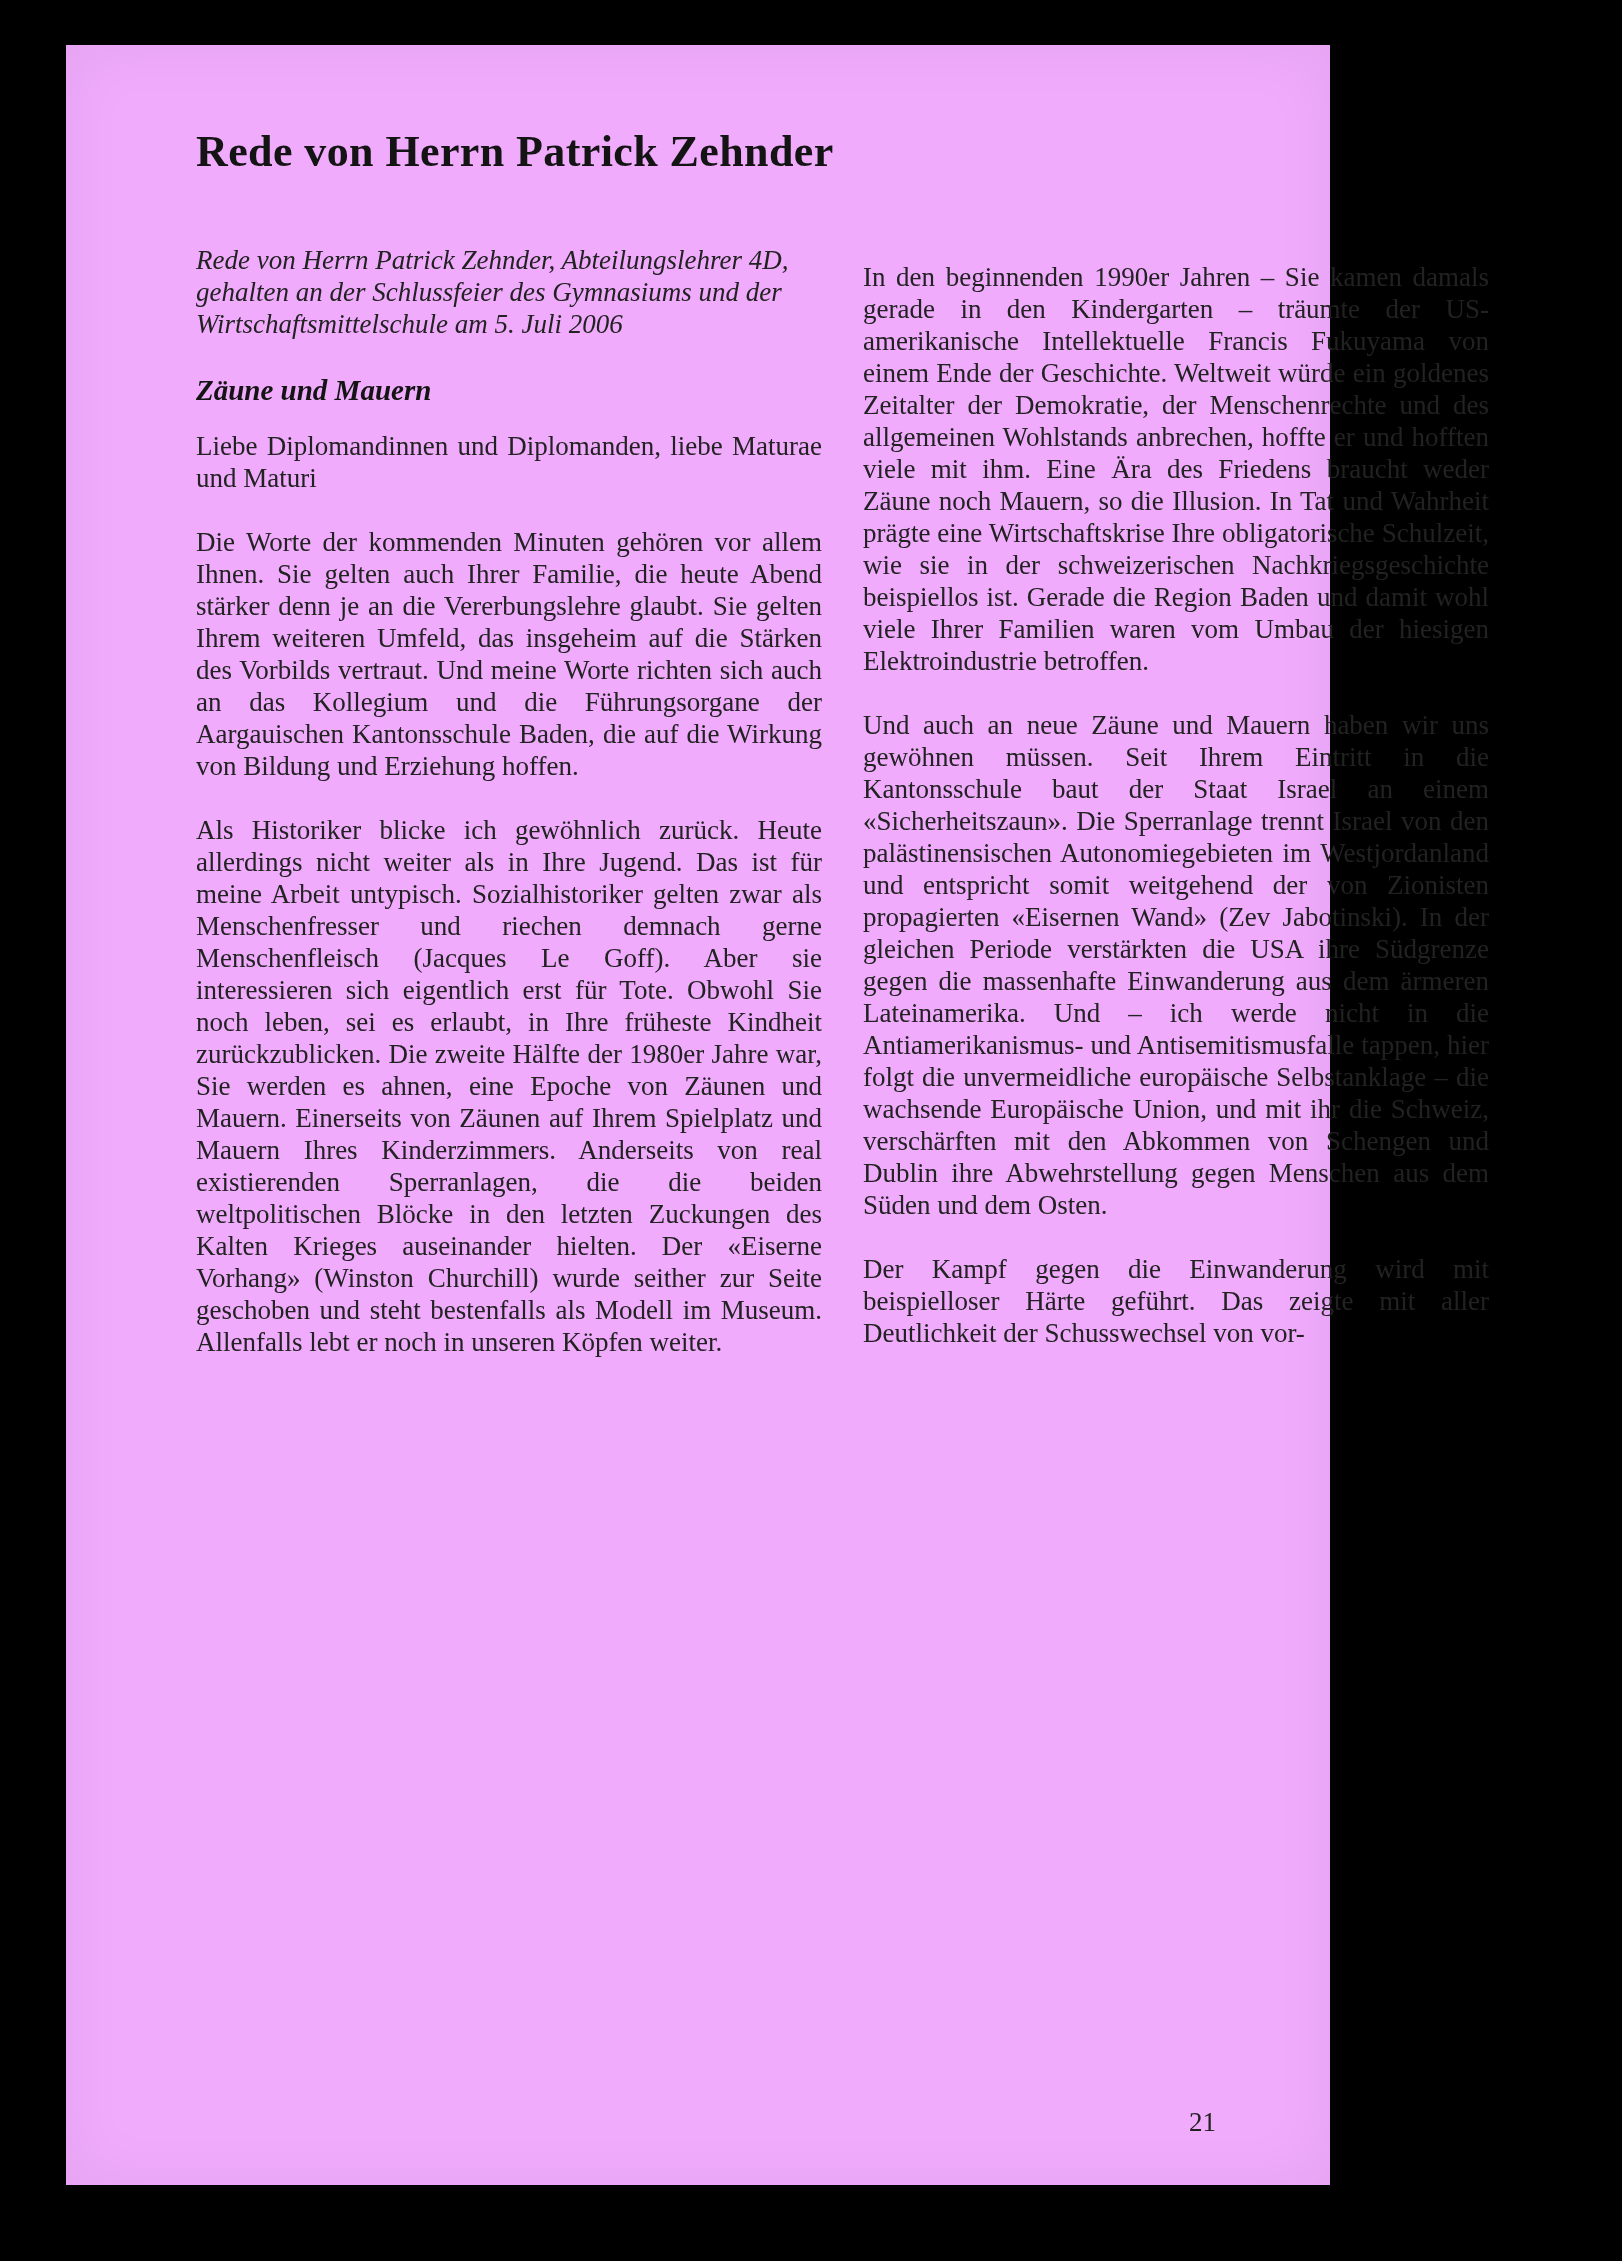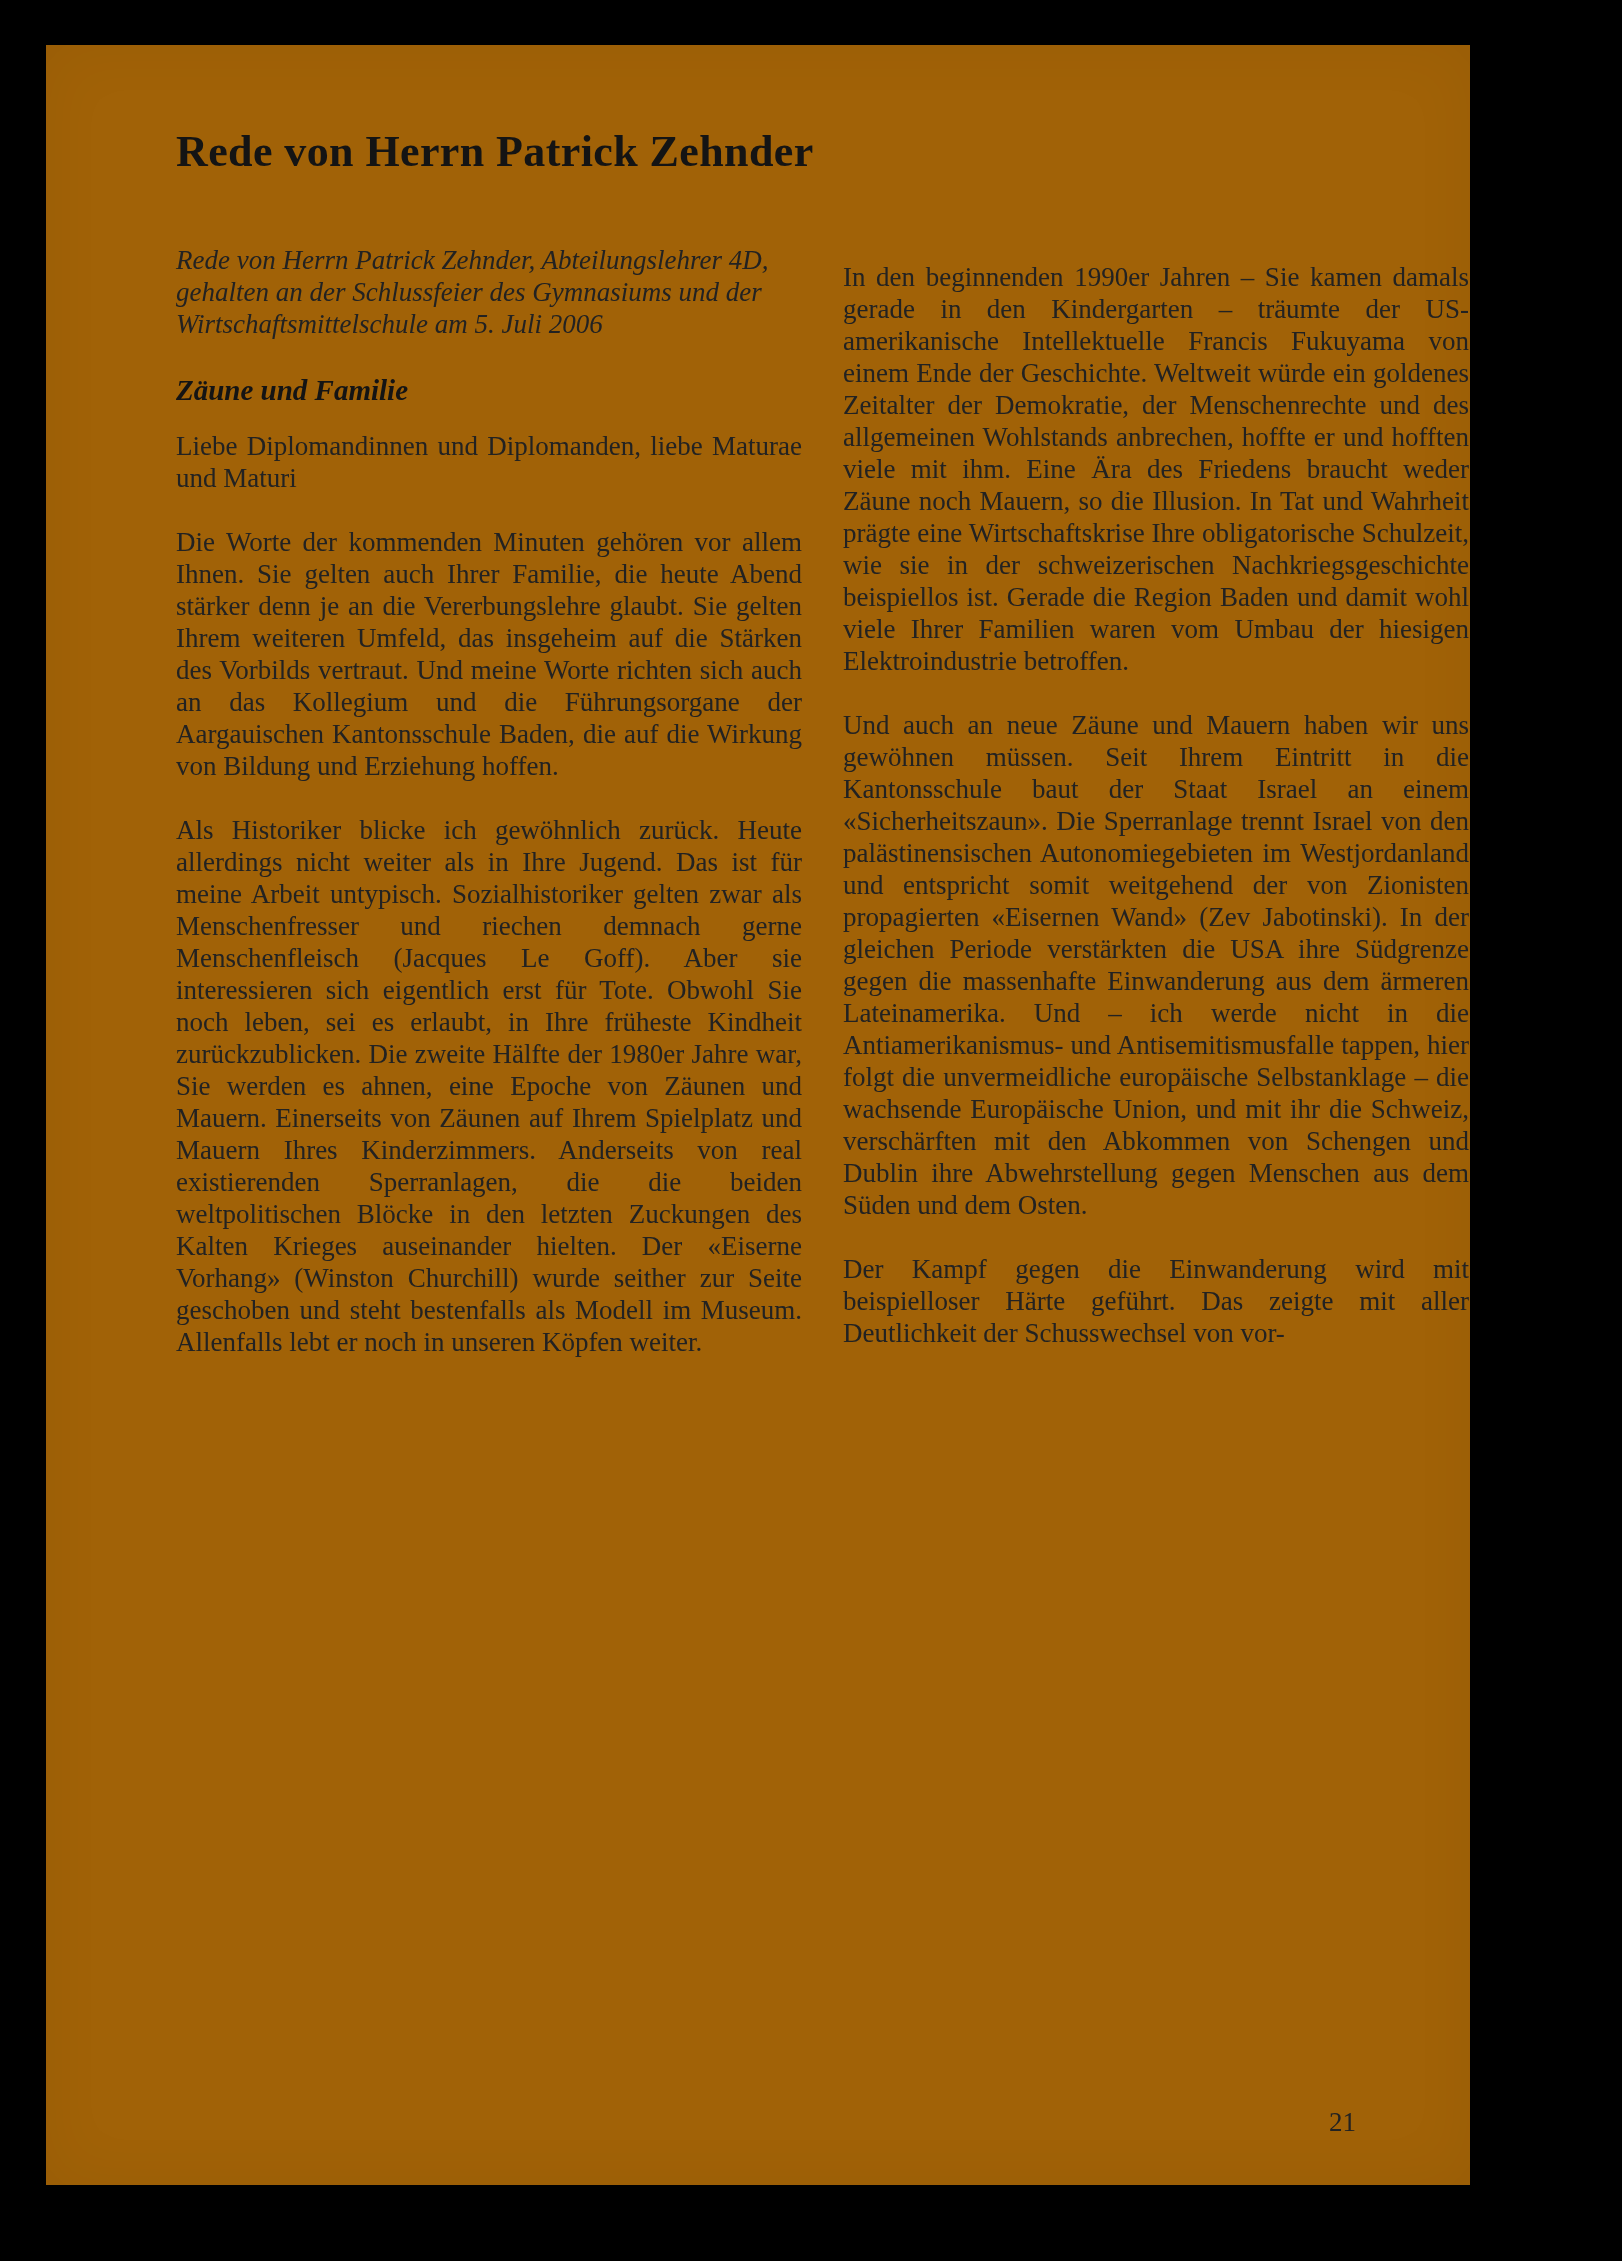--- a/index.html
+++ b/index.html
@@ -5,25 +5,25 @@
   * { margin: 0; padding: 0; box-sizing: border-box; }
   html, body { width: 1623px; height: 2261px; }
   body {
     background: #000000;
     position: relative;
     font-family: "Liberation Serif", "DejaVu Serif", serif;
     overflow: hidden;
   }
   .page {
     position: absolute;
-    left: 46px;
+    left: 66px;
     top: 45px;
-    width: 1424px;
+    width: 1264px;
     height: 2140px;
-    background: #a16207;
+    background: #f0abfc;
     color: #1e1e1e;
     box-shadow: inset 0 0 65px rgba(0,0,0,0.05);
   }
   .title {
     position: absolute;
     left: 130px;
     top: 81px;
     font-size: 44px;
     font-weight: bold;
     letter-spacing: 0.4px;
@@ -77,21 +77,21 @@
 <body>
 
 <div class="page">
 
   <h1 class="title">Rede von Herrn Patrick Zehnder</h1>
 
   <div class="columns">
 
     <div class="col">
       <p class="intro">Rede von Herrn Patrick Zehnder, Abteilungslehrer 4D, gehalten an der Schlussfeier des Gymnasiums und der Wirtschaftsmittelschule am 5. Juli 2006</p>
-      <h2 class="heading">Zäune und Familie</h2>
+      <h2 class="heading">Zäune und Mauern</h2>
       <p class="para">Liebe Diplomandinnen und Diplomanden, liebe Maturae und Maturi</p>
       <p class="para">Die Worte der kommenden Minuten gehören vor allem Ihnen. Sie gelten auch Ihrer Familie, die heute Abend stärker denn je an die Vererbungslehre glaubt. Sie gelten Ihrem weiteren Umfeld, das insgeheim auf die Stärken des Vorbilds vertraut. Und meine Worte richten sich auch an das Kollegium und die Führungsorgane der Aargauischen Kantonsschule Baden, die auf die Wirkung von Bildung und Erziehung hoffen.</p>
       <p class="para">Als Historiker blicke ich gewöhnlich zurück. Heute allerdings nicht weiter als in Ihre Jugend. Das ist für meine Arbeit untypisch. Sozialhistoriker gelten zwar als Menschenfresser und riechen demnach gerne Menschenfleisch (Jacques Le Goff). Aber sie interessieren sich eigentlich erst für Tote. Obwohl Sie noch leben, sei es erlaubt, in Ihre früheste Kindheit zurückzublicken. Die zweite Hälfte der 1980er Jahre war, Sie werden es ahnen, eine Epoche von Zäunen und Mauern. Einerseits von Zäunen auf Ihrem Spielplatz und Mauern Ihres Kinderzimmers. Anderseits von real existierenden Sperranlagen, die die beiden weltpolitischen Blöcke in den letzten Zuckungen des Kalten Krieges auseinander hielten. Der «Eiserne Vorhang» (Winston Churchill) wurde seither zur Seite geschoben und steht bestenfalls als Modell im Museum. Allenfalls lebt er noch in unseren Köpfen weiter.</p>
     </div>
 
     <div class="col">
       <p class="para">In den beginnenden 1990er Jahren – Sie kamen damals gerade in den Kindergarten – träumte der US-amerikanische Intellektuelle Francis Fukuyama von einem Ende der Geschichte. Weltweit würde ein goldenes Zeitalter der Demokratie, der Menschenrechte und des allgemeinen Wohlstands anbrechen, hoffte er und hofften viele mit ihm. Eine Ära des Friedens braucht weder Zäune noch Mauern, so die Illusion. In Tat und Wahrheit prägte eine Wirtschaftskrise Ihre obligatorische Schulzeit, wie sie in der schweizerischen Nachkriegsgeschichte beispiellos ist. Gerade die Region Baden und damit wohl viele Ihrer Familien waren vom Umbau der hiesigen Elektroindustrie betroffen.</p>
       <p class="para">Und auch an neue Zäune und Mauern haben wir uns gewöhnen müssen. Seit Ihrem Eintritt in die Kantonsschule baut der Staat Israel an einem «Sicherheitszaun». Die Sperranlage trennt Israel von den palästinensischen Autonomiegebieten im Westjordanland und entspricht somit weitgehend der von Zionisten propagierten «Eisernen Wand» (Zev Jabotinski). In der gleichen Periode verstärkten die USA ihre Südgrenze gegen die massenhafte Einwanderung aus dem ärmeren Lateinamerika. Und – ich werde nicht in die Antiamerikanismus- und Antisemitismusfalle tappen, hier folgt die unvermeidliche europäische Selbstanklage – die wachsende Europäische Union, und mit ihr die Schweiz, verschärften mit den Abkommen von Schengen und Dublin ihre Abwehrstellung gegen Menschen aus dem Süden und dem Osten.</p>
       <p class="para">Der Kampf gegen die Einwanderung wird mit beispielloser Härte geführt. Das zeigte mit aller Deutlichkeit der Schusswechsel von vor-</p>
     </div>

